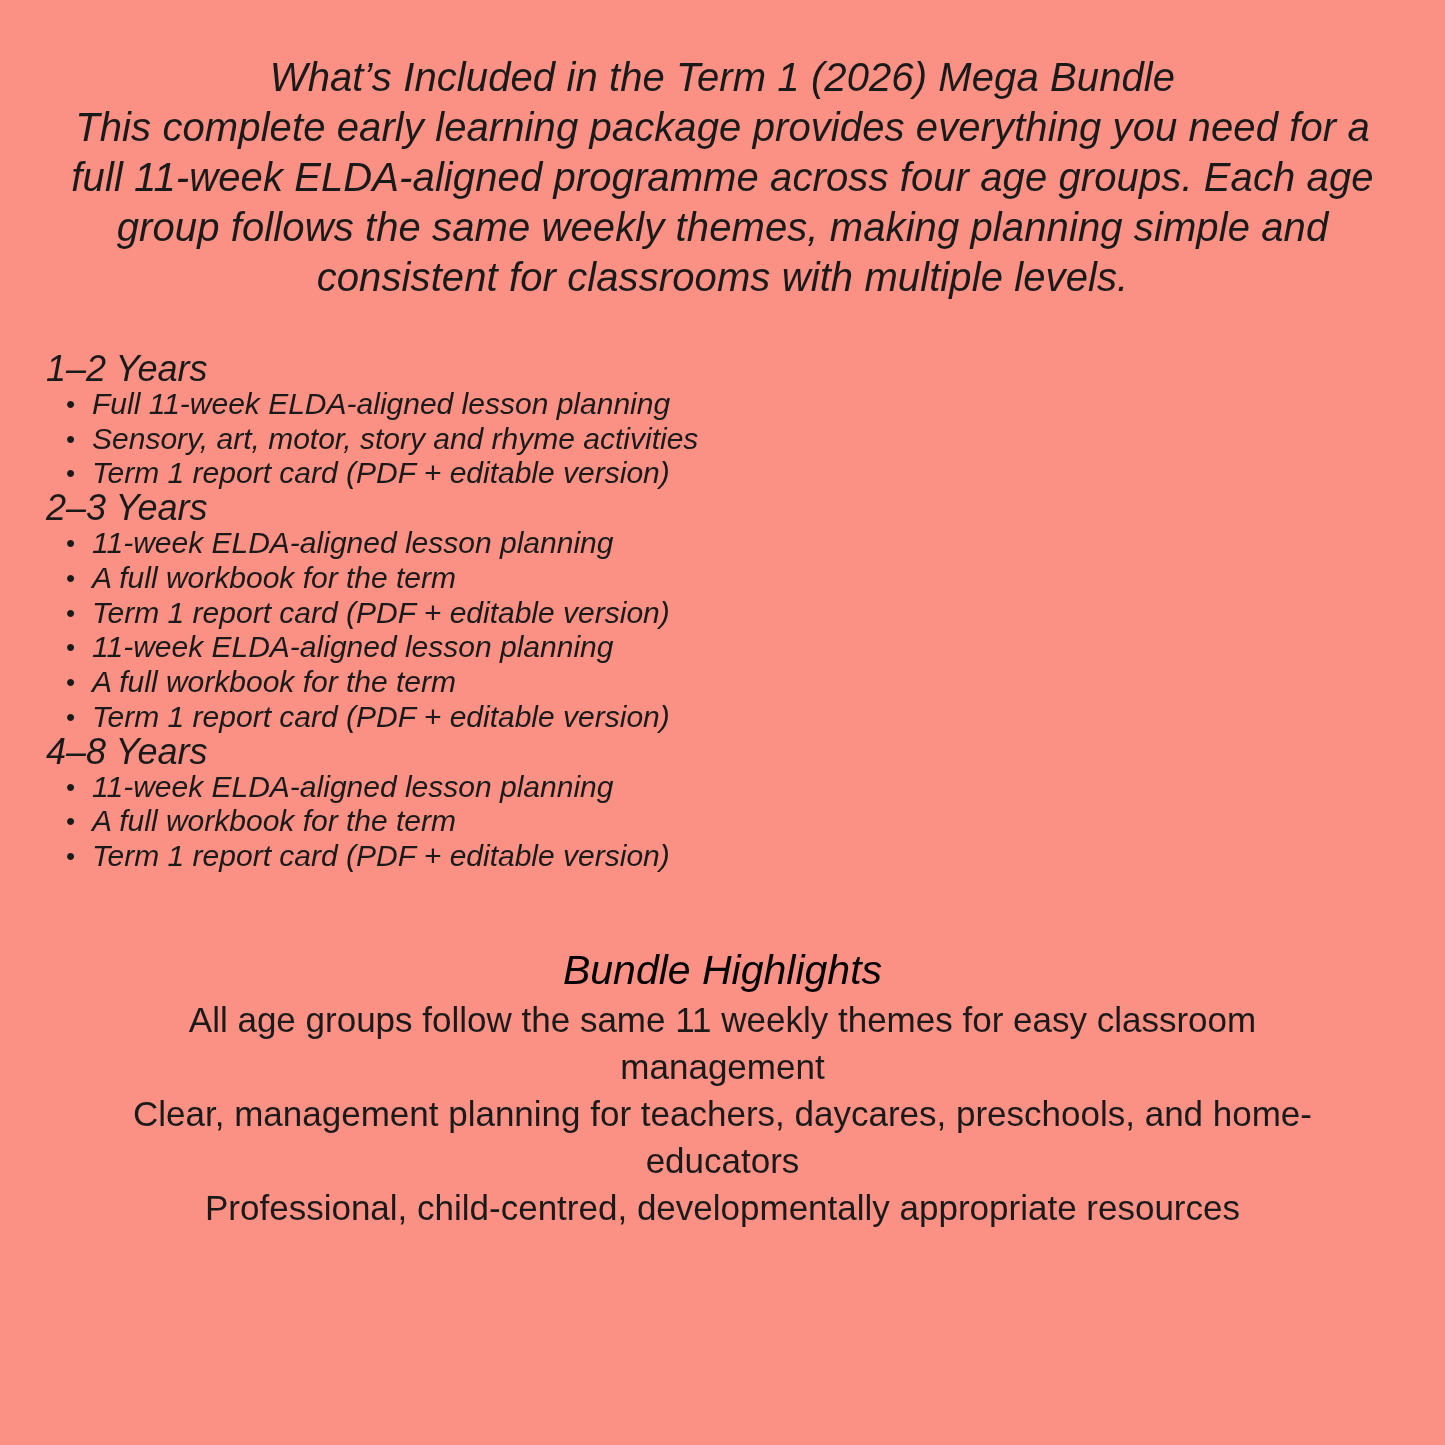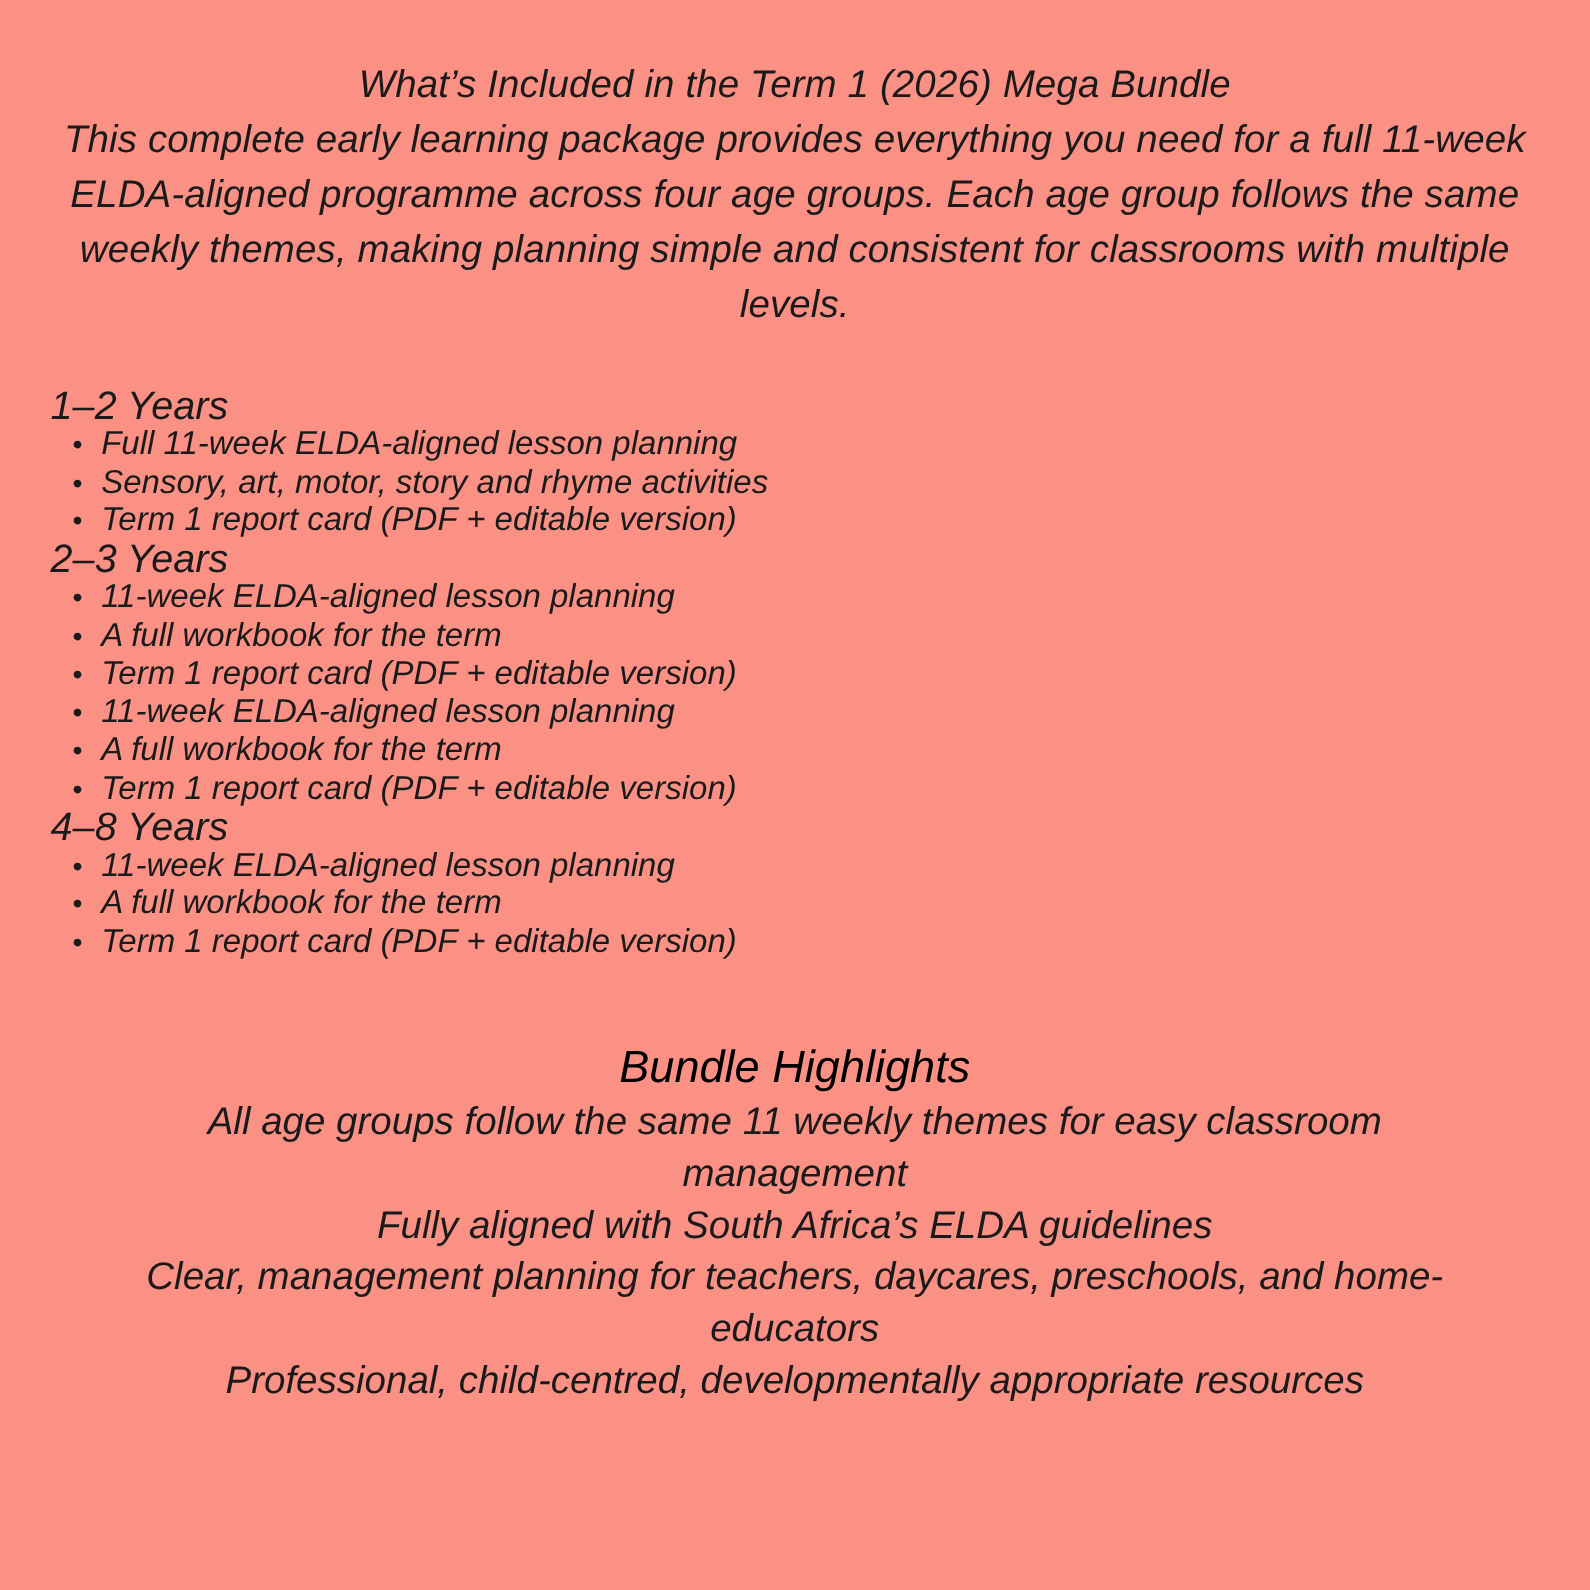--- a/index.html
+++ b/index.html
@@ -27,21 +27,21 @@
   .intro-block {
     position: absolute;
     top: 52px;
     left: 50%;
     transform: translateX(-50%);
     width: 1330px;
     text-align: center;
   }
   .intro-line {
     font-style: italic;
-    font-size: 35px;
+    font-size: 40px;
     line-height: 50px;
     letter-spacing: 0.1px;
     color: #1a1a1a;
     white-space: normal;
   }
   .intro-title {
     display: block;
   }
   .intro-para {
     display: block;
@@ -101,21 +101,20 @@
   }
   .highlights-title {
     font-style: italic;
     font-size: 41px;
     line-height: 52px;
     color: #000000;
     margin: 0 0 0 0;
     font-weight: normal;
   }
   .highlight-line {
-    font-style: italic;
     font-size: 35px;
     line-height: 47px;
     color: #1a1a1a;
   }
 </style>
 </head>
 <body style="background: rgb(251, 145, 133);">
 
 <div id="page" style="background: rgb(251, 145, 133); color: rgb(26, 26, 26);">
 
@@ -195,18 +194,17 @@
           <span>Term 1 report card (PDF + editable version)</span>
         </li>
       </ul>
     </div>
 
   </div>
 
   <div class="highlights">
     <div class="highlights-title">Bundle Highlights</div>
     <div class="highlight-line">All age groups follow the same 11 weekly themes for easy classroom management</div>
-    <div class="highlight-line">Fully aligned with South Africa’s ELDA guidelines</div>
     <div class="highlight-line">Clear, management planning for teachers, daycares, preschools, and home-educators</div>
     <div class="highlight-line">Professional, child-centred, developmentally appropriate resources</div>
   </div>
 
 </div>
 
 </body></html>

